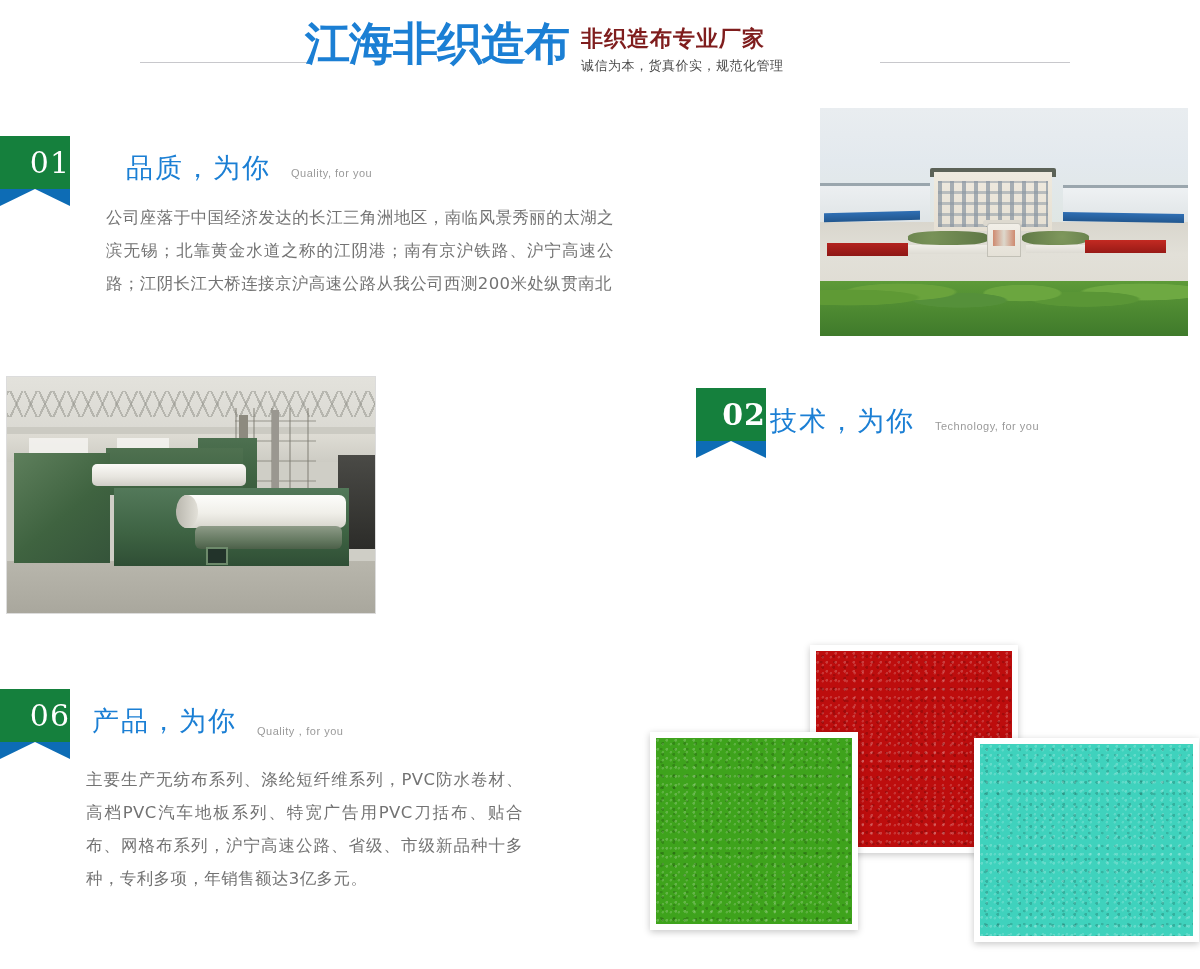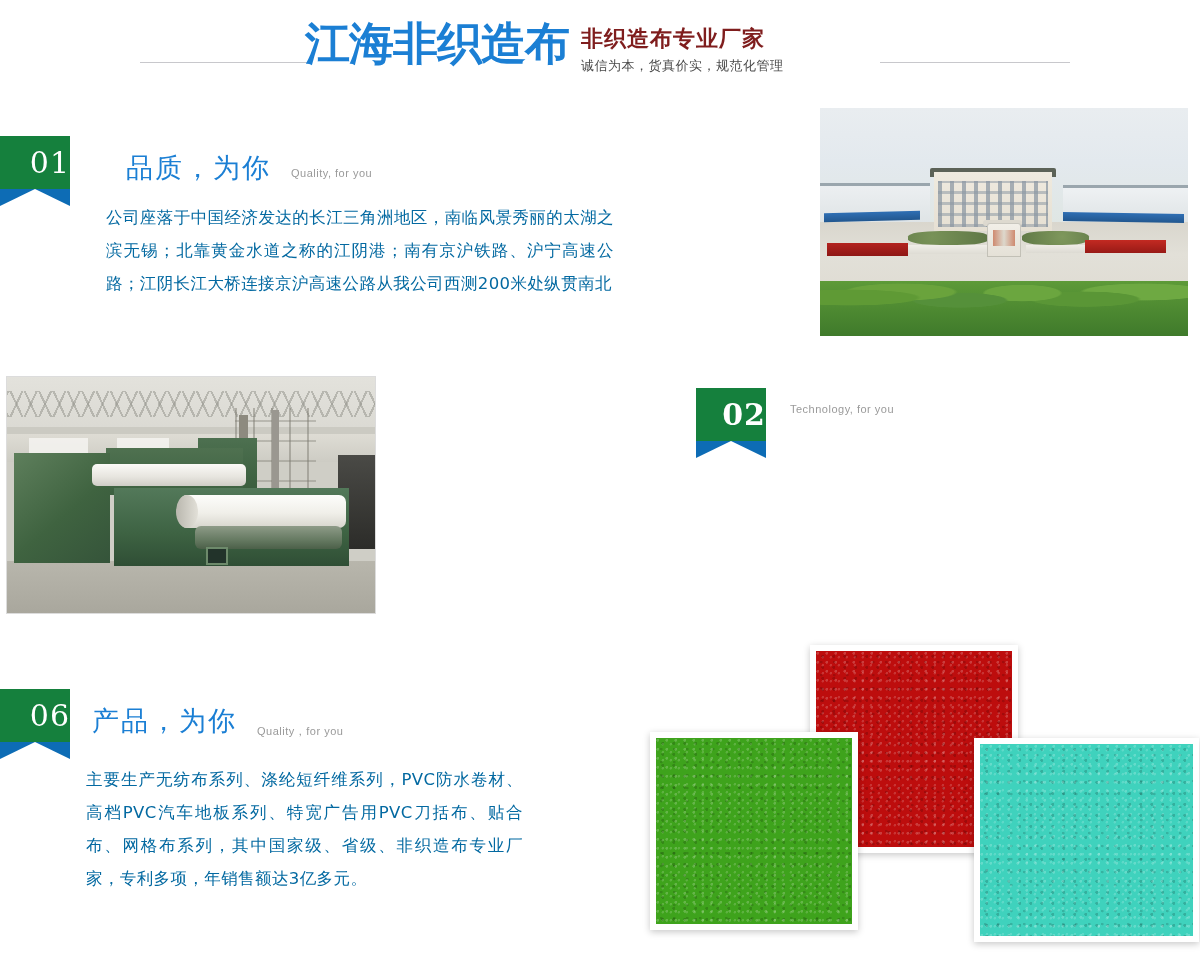--- a/index.html
+++ b/index.html
@@ -53,21 +53,21 @@
   }
   .sec-title .en{
     font-family:"Liberation Sans","DejaVu Sans",sans-serif;
     font-size:11px;color:#9a9a9a;letter-spacing:0.5px;margin-left:20px;
   }
 
   
   .sec-body{
     position:absolute;
     font-family:"DejaVu Sans","Liberation Sans",sans-serif;
-    font-size:16.5px;line-height:33px;color:#0369a1;
+    font-size:16.5px;line-height:33px;color:#737373;
     letter-spacing:0.4px;text-align:justify;
   }
 
   
   .photo{position:absolute;overflow:hidden;background:#dfe3e6;}
   .photo-frame{border:1px solid #dcdcdc;}
   .factory{left:820px;top:108px;width:368px;height:228px;}
   .sky{position:absolute;left:0;top:0;width:100%;height:52%;
     background:linear-gradient(#e9edf0 0%,#e3e9ee 45%,#dfe6e3 100%);}
   .bldg-main{position:absolute;left:31%;top:28%;width:32%;height:26%;
@@ -244,32 +244,33 @@
     <div class="m-base"></div>
     <div class="m-roll2"></div>
     <div class="m-roll2cap"></div>
     <div class="m-cyl"></div>
     <div class="m-box"></div>
   </div>
 
   <div class="badge" style="left:696px;top:388px;font-weight:bold;">02</div>
 
   <div class="sec-title" style="left:770px;top:403px;">
+    <span class="cn">技术，为你</span>
     <span class="en">Technology, for you</span>
   </div>
 
 
   <div class="badge" style="left:0px;top:689px;">06</div>
 
   <div class="sec-title" style="left:92px;top:703px;align-items:flex-end;">
     <span class="cn">产品，为你</span>
     <span class="en">Quality，for you</span>
   </div>
 
-  <div class="sec-body" style="left:86px;top:763px;width:437px;">主要生产无纺布系列、涤纶短纤维系列，PVC防水卷材、高档PVC汽车地板系列、特宽广告用PVC刀括布、贴合布、网格布系列，其中国家级、省级、非织造布专业厂家，专利多项，年销售额达3亿多元。</div>
+  <div class="sec-body" style="left:86px;top:763px;width:437px;">主要生产无纺布系列、涤纶短纤维系列，PVC防水卷材、高档PVC汽车地板系列、特宽广告用PVC刀括布、贴合布、网格布系列，沪宁高速公路、省级、市级新品种十多种，专利多项，年销售额达3亿多元。</div>
 
   <div class="swatch sw-red">
     <div class="inner" style="background-color:#bd0d0d;"></div>
   </div>
   <div class="swatch sw-green">
     <div class="inner" style="background-color:#3ea31c;"></div>
   </div>
   <div class="swatch sw-teal">
     <div class="inner" style="background-color:#3fd2bd;"></div>
   </div>

